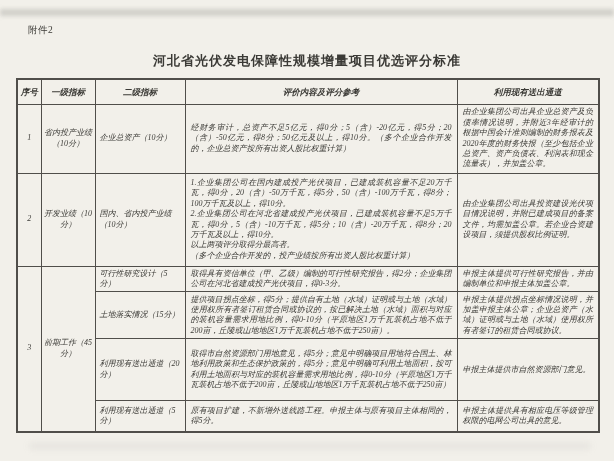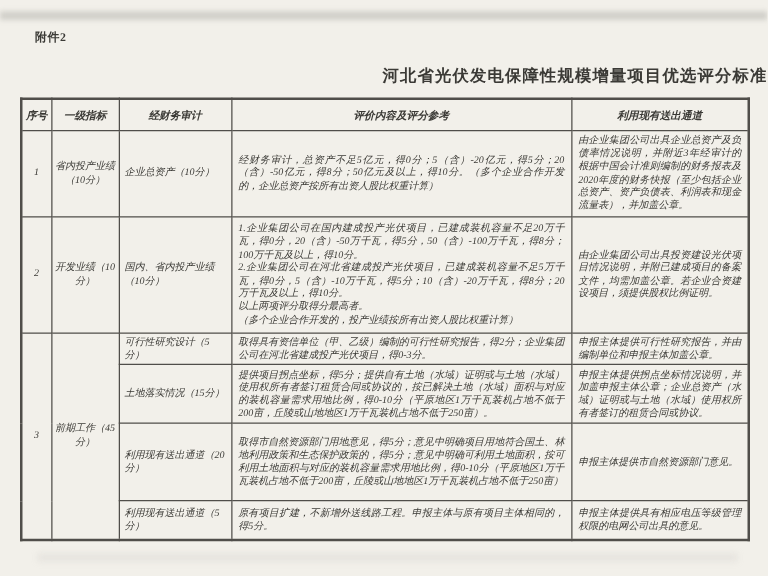--- a/index.html
+++ b/index.html
@@ -16,25 +16,25 @@
     background:rgba(150,148,144,0.35);
     filter:blur(2px);
   }
   .scan-band-bottom{
     position:absolute;left:30px;top:443px;width:560px;height:6px;
     background:rgba(170,168,164,0.18);
     filter:blur(3px);
   }
   .attachment-label{
     position:absolute;left:28px;top:24px;
-    font-size:9.5px;font-weight:bold;letter-spacing:0.5px;
+    font-size:9.5px;font-weight:normal;letter-spacing:0.5px;
   }
   .doc-title{
     position:absolute;left:0;top:52px;width:614px;
-    text-align:right;
+    text-align:center;
     font-size:13px;font-weight:bold;letter-spacing:1px;
     font-family:"Liberation Sans","DejaVu Sans",sans-serif;
   }
   table.score-table{
     position:absolute;left:16px;top:78px;
     width:582px;
     border-collapse:collapse;
     table-layout:fixed;
     border:2px solid #504e4a;
     font-style:italic;
@@ -77,21 +77,21 @@
     <col style="width:24px">
     <col style="width:54px">
     <col style="width:90px">
     <col style="width:272px">
     <col style="width:142px">
   </colgroup>
   <tbody>
       <tr style="height:25px">
     <th>序号</th>
     <th>一级指标</th>
-    <th>经财务审计</th>
+    <th>二级指标</th>
     <th>评价内容及评分参考</th>
     <th>利用现有送出通道</th>
   </tr>
 
   <tr style="height:69px">
     <td class="c-center">1</td>
     <td class="c-center">省内投产业绩（10分）</td>
     <td class="c-left">企业总资产（10分）</td>
     <td class="c-text">经财务审计，总资产不足5亿元，得0分；5（含）-20亿元，得5分；20（含）-50亿元，得8分；50亿元及以上，得10分。（多个企业合作开发的，企业总资产按所有出资人股比权重计算）</td>
     <td class="c-text">由企业集团公司出具企业总资产及负债率情况说明，并附近3年经审计的根据中国会计准则编制的财务报表及2020年度的财务快报（至少包括企业总资产、资产负债表、利润表和现金流量表），并加盖公章。</td>

